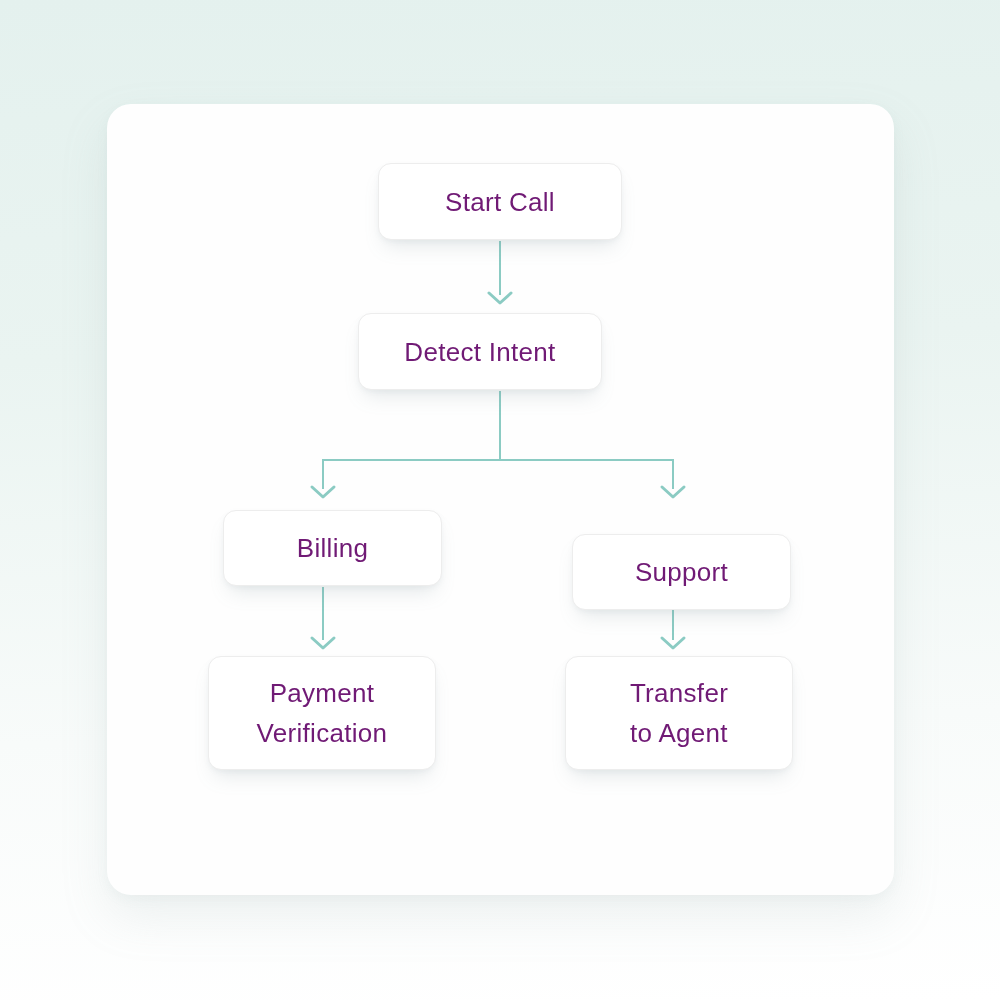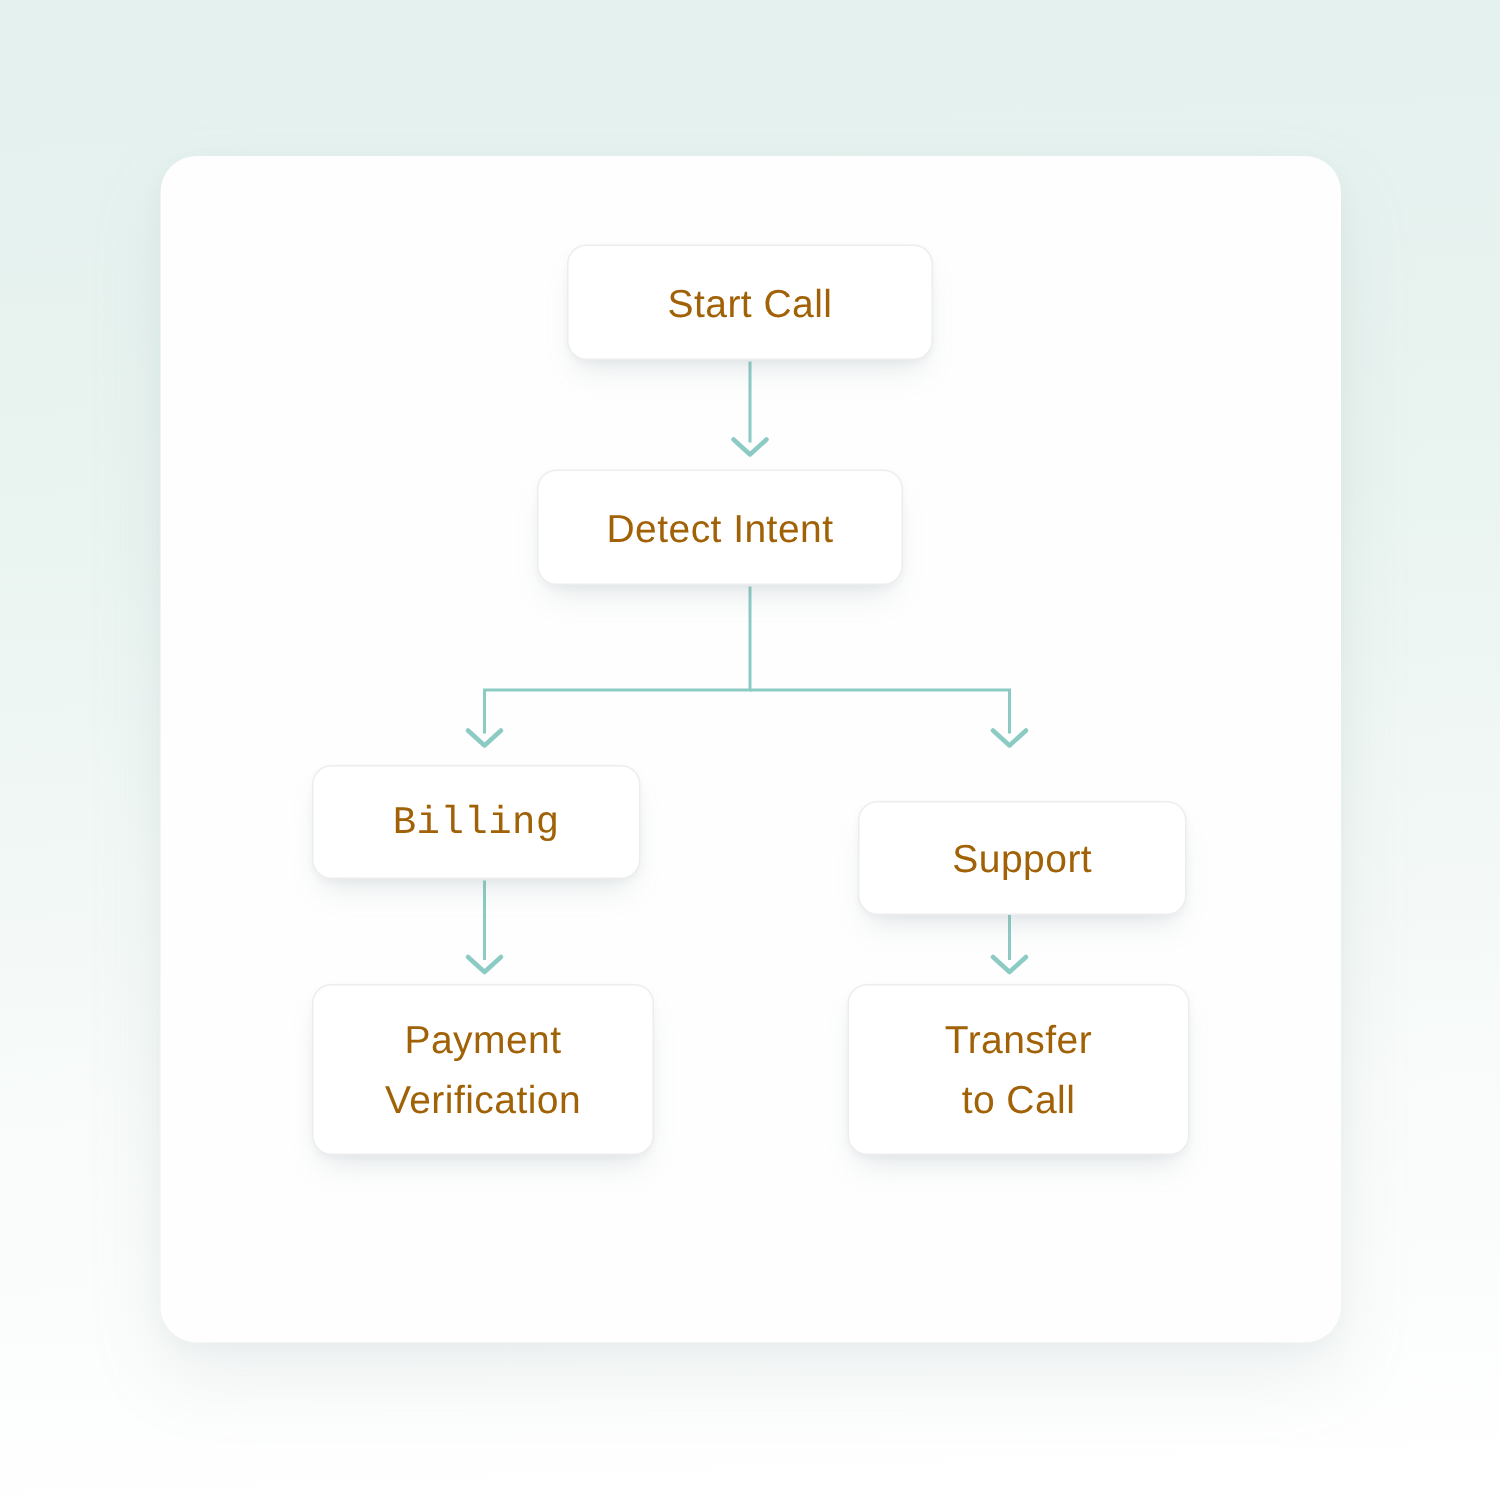--- a/index.html
+++ b/index.html
@@ -14,21 +14,21 @@
     background:#fefefe;border-radius:24px;
     box-shadow:0 22px 48px rgba(146,170,170,.15),0 4px 12px rgba(146,170,170,.07);
   }
   .edges{position:absolute;left:0;top:0;width:1000px;height:1000px;pointer-events:none;}
   .nodes{position:absolute;left:0;top:0;width:1000px;height:1000px;}
   .node{
     position:absolute;box-sizing:border-box;
     display:flex;flex-direction:column;align-items:center;justify-content:center;
     background:#ffffff;border:1px solid #ededed;border-radius:13px;
     box-shadow:0 12px 20px -7px rgba(128,148,153,.22),0 2px 5px rgba(128,148,153,.07);
-    color:#a16207;font-size:26px;letter-spacing:.3px;cursor:pointer;
+    color:#701a75;font-size:26px;letter-spacing:.3px;cursor:pointer;
   }
   .node-line{display:block;line-height:40px;text-align:center;white-space:nowrap;}
 </style>
 </head>
 <body>
 
 <div class="stage">
   <div class="card"></div>
   <svg class="edges" viewBox="0 0 1000 1000">
       <path d="M 500 241 L 500 295" fill="none" stroke="#8bcbc3" stroke-width="2"></path>
@@ -42,28 +42,28 @@
       <path d="M 673 587 L 673 640" fill="none" stroke="#8bcbc3" stroke-width="2"></path>
       <path d="M 662 638 L 673 648 L 684 638" fill="none" stroke="#8bcbc3" stroke-width="3" stroke-linecap="round" stroke-linejoin="round"></path>
     </svg>
   <div class="nodes">
       <div class="node" style="left: 378px; top: 163px; width: 244px; height: 77px;">
         <span class="node-line">Start Call</span>
       </div>
       <div class="node" style="left: 358px; top: 313px; width: 244px; height: 77px;">
         <span class="node-line">Detect Intent</span>
       </div>
-      <div class="node" style="left: 208px; top: 510px; width: 219px; height: 76px; font-family: Liberation Mono, monospace;">
+      <div class="node" style="left: 223px; top: 510px; width: 219px; height: 76px;">
         <span class="node-line">Billing</span>
       </div>
       <div class="node" style="left: 572px; top: 510px; width: 219px; height: 76px; margin-top: 24px;">
         <span class="node-line">Support</span>
       </div>
       <div class="node" style="left: 208px; top: 656px; width: 228px; height: 114px;">
         <span class="node-line">Payment</span>
         <span class="node-line">Verification</span>
       </div>
       <div class="node" style="left: 565px; top: 656px; width: 228px; height: 114px;">
         <span class="node-line">Transfer</span>
-        <span class="node-line">to Call</span>
+        <span class="node-line">to Agent</span>
       </div>
     </div>
 </div>
 
 </body></html>

